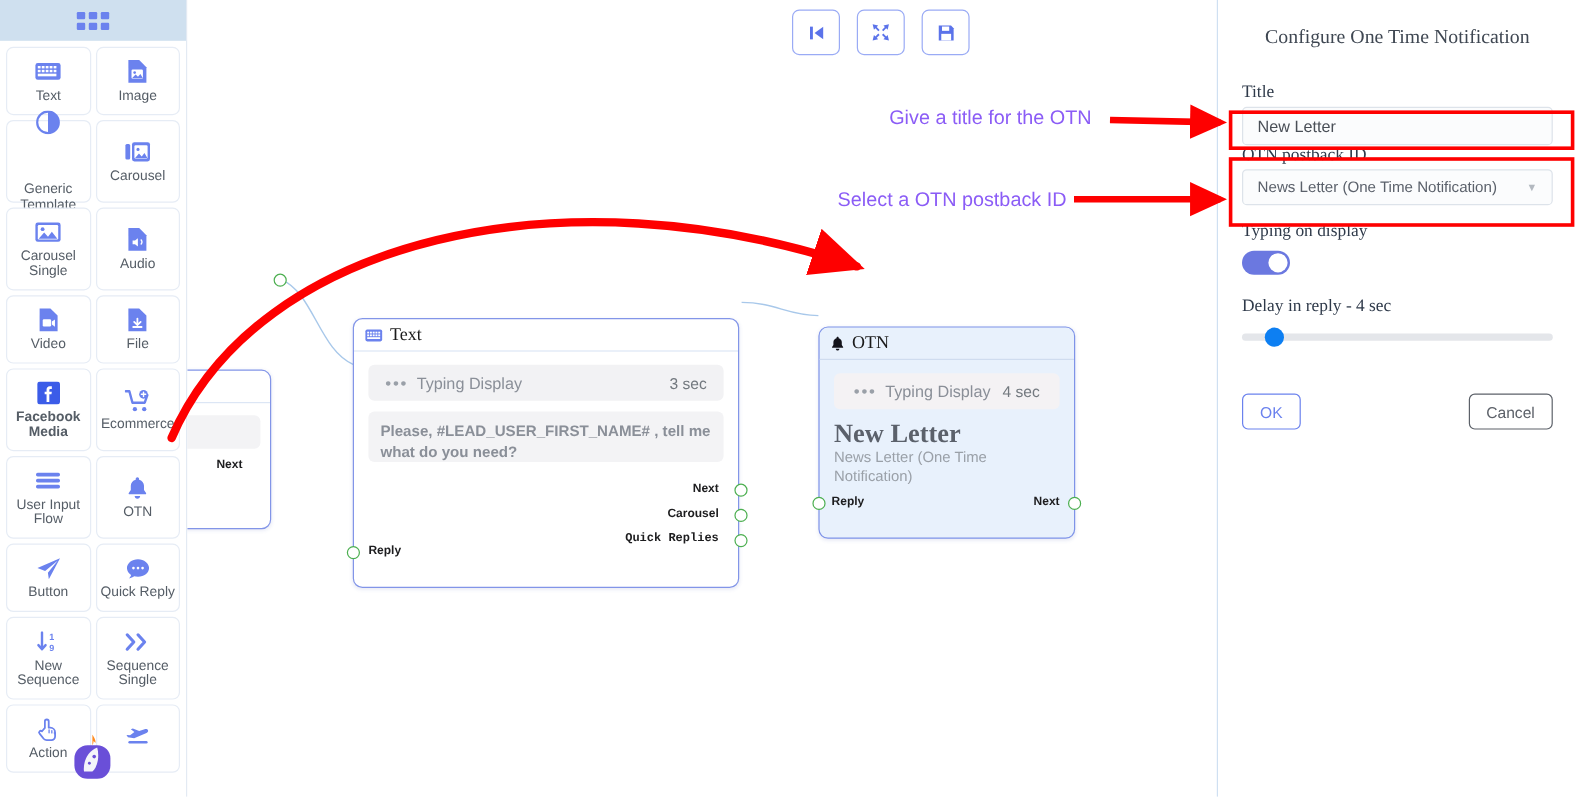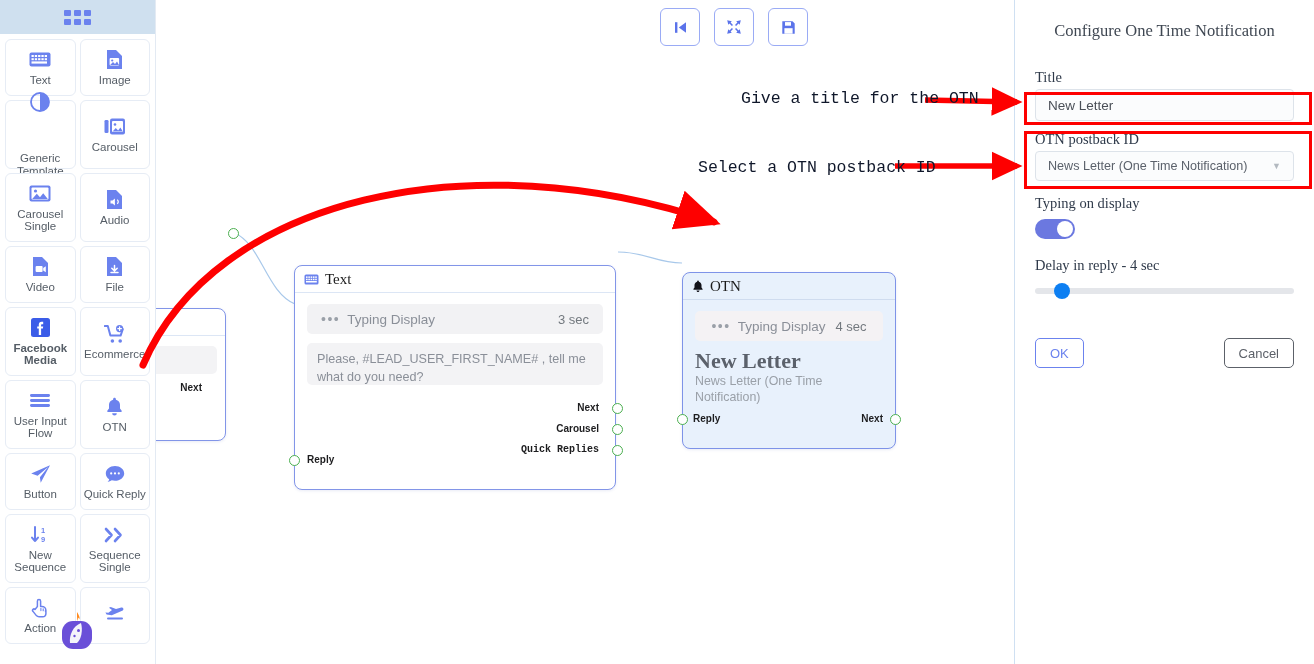--- a/index.html
+++ b/index.html
@@ -55,32 +55,32 @@
   }
   .node-title{font-family:"Liberation Serif",serif;font-size:15px;color:#1b1b1b;}
   .typing-bar{
     background:#f2f2f4;border-radius:5px;height:30px;display:flex;align-items:center;
     padding:0 14px;box-sizing:border-box;color:#8a8f98;font-size:13.5px;
   }
   .typing-bar .dots{letter-spacing:1.5px;font-size:14px;margin-right:7px;color:#9aa0a8;}
   .typing-bar .secs{margin-left:auto;color:#73797f;font-size:13px;}
   .msg-bubble{
     background:#f3f3f5;border-radius:5px;color:#8a8f98;font-size:12.6px;line-height:18px;
-    padding:7px 10px;box-sizing:border-box;
+    padding:7px 10px;box-sizing:border-box;font-weight:bold;
   }
   .port{
     position:absolute;width:11px;height:11px;border-radius:50%;
     background:#fff;border:1.6px solid #4caf50;box-sizing:border-box;cursor:pointer;
   }
   .port-label{position:absolute;font-size:10px;color:#1d1d1f;font-weight:bold;font-family:"Liberation Sans",sans-serif;}
   .otn-title{font-family:"Liberation Serif",serif;font-weight:bold;font-size:22px;color:#5b616b;line-height:24px;}
   .otn-sub{font-size:12.4px;color:#9aa0a8;line-height:16px;}
   
   .anno{
-    position:absolute;color:#0f172a;font-family:Liberation Mono, monospace;font-size:16.5px;
+    position:absolute;color:#8b5cf6;font-family:Liberation Sans, sans-serif;font-size:16.5px;
     white-space:nowrap;z-index:60;
   }
   #svg-anno{position:absolute;left:0;top:0;width:1314px;height:664px;pointer-events:none;z-index:55;}
   .redbox{position:absolute;border:3.5px solid #fe0000;box-sizing:border-box;z-index:56;pointer-events:none;}
   
   #panel{
     position:absolute;left:1015px;top:0;width:299px;height:476px;background:#fff;
     box-sizing:border-box;padding:0 20px;
   }
   #panel-title{
@@ -476,21 +476,21 @@
 <div class="redbox" style="left:1024px;top:131px;width:288px;height:58px;"></div>
 
 <div id="panel">
   <div id="panel-title">Configure One Time Notification</div>
 
   <div style="margin-top:28px;">
     <div class="fld-label">Title</div>
     <input class="text-input" value="New Letter" style="">
   </div>
 
-  <div style="margin-top:10px;">
+  <div style="">
     <div class="fld-label">OTN postback ID</div>
     <div class="select-box">
       <span>News Letter (One Time Notification)</span>
       <span class="caret">▼</span>
     </div>
   </div>
 
   <div style="margin-top:14px;">
     <div class="fld-label">Typing on display</div>
     <div class="toggle" style="margin-top:7px;">

